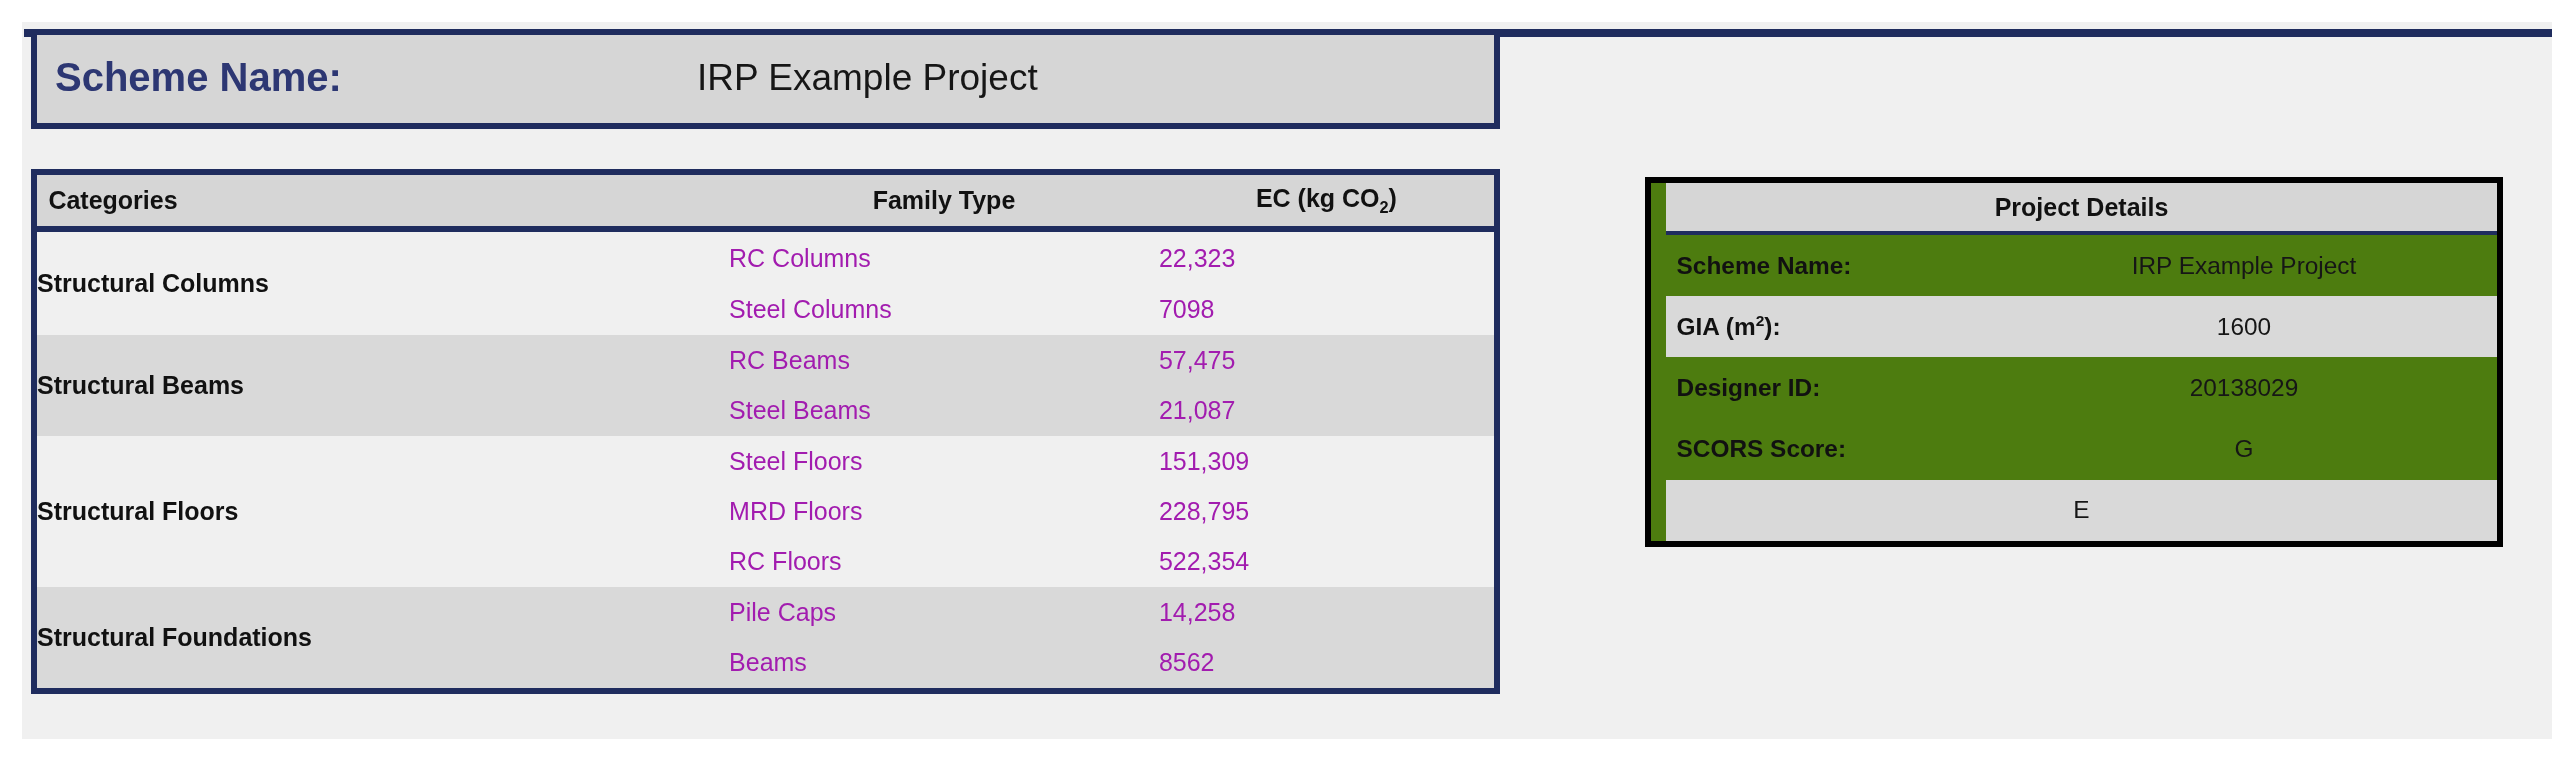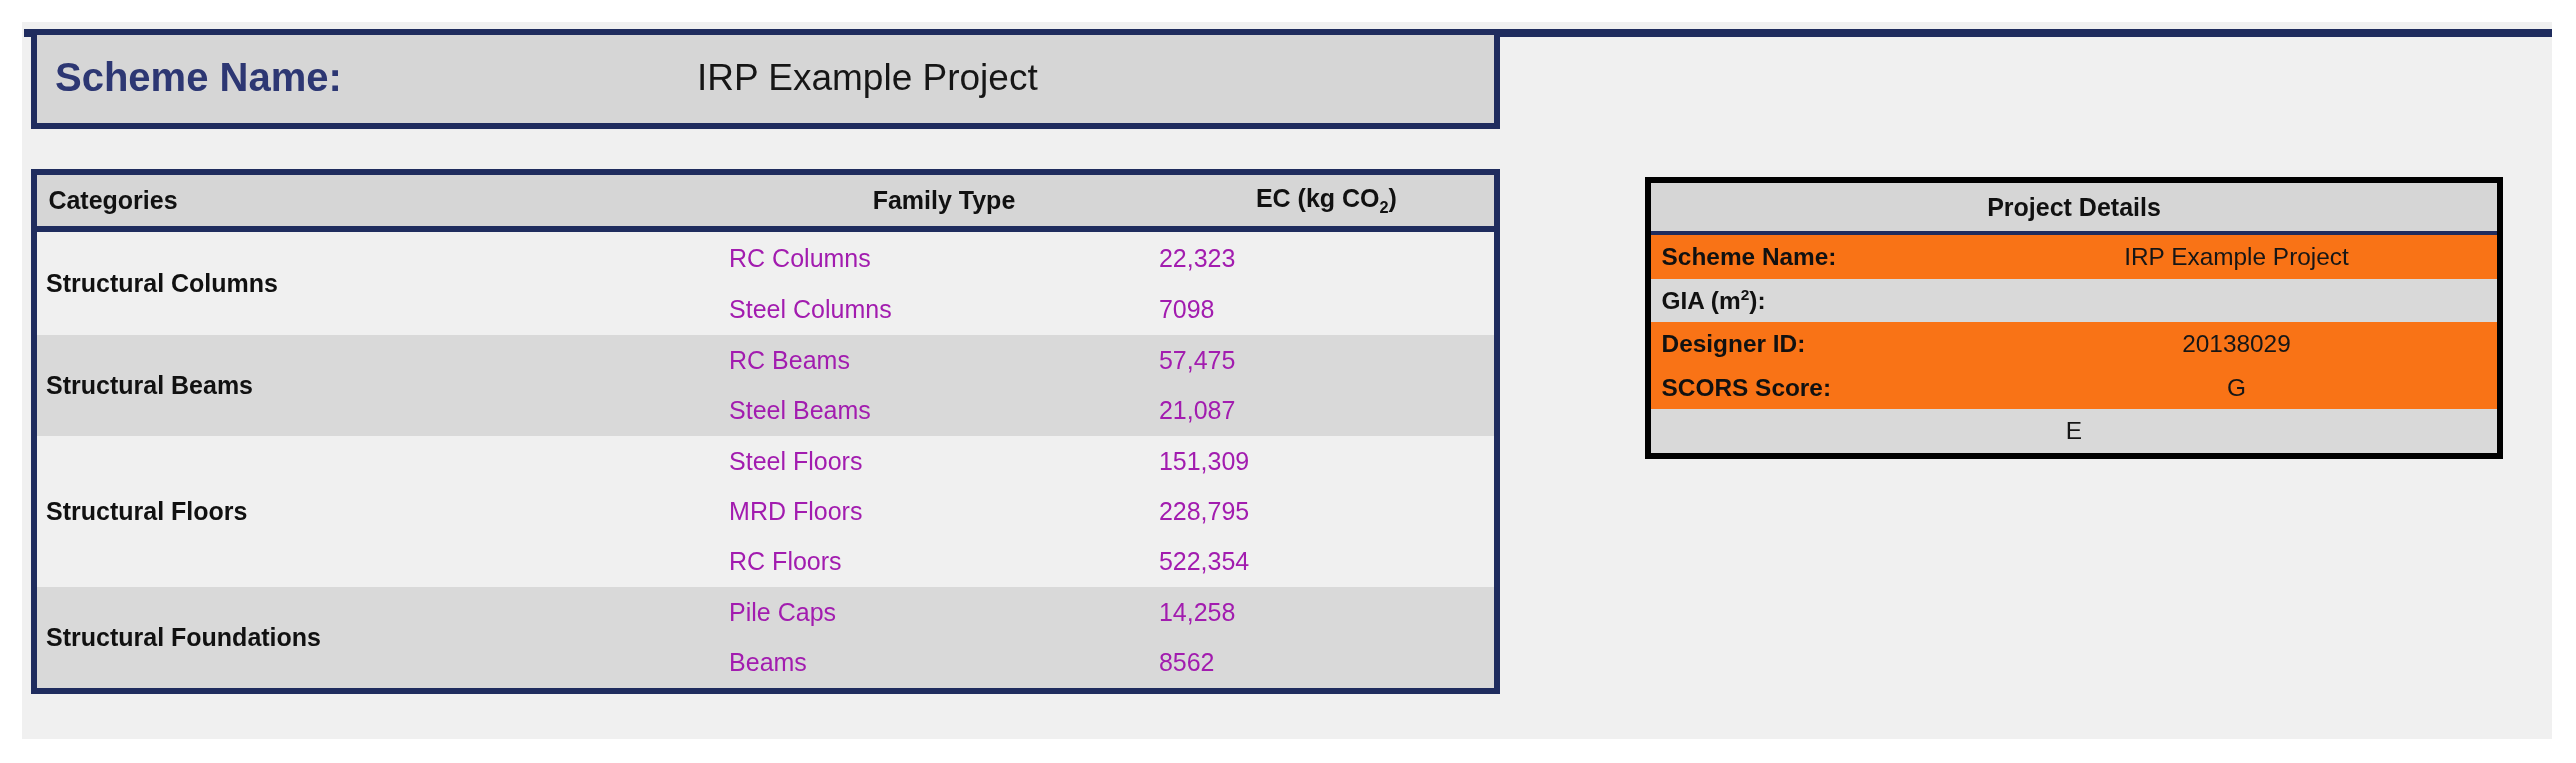--- a/index.html
+++ b/index.html
@@ -19,28 +19,28 @@
   
   .ec-box { position: absolute; left: 31px; top: 169px; width: 1469px; height: 525px;
             border: 6.5px solid #1f2c5e; background: #f0f0f0; }
   table.ec { width: 100%; height: 100%; border-collapse: collapse; table-layout: fixed; border-radius: 31px; }
   table.ec col.c1 { width: 47.5%; } table.ec col.c2 { width: 29.5%; } table.ec col.c3 { width: 23%; }
   table.ec th { height: 54px; background: #d6d6d6; border-bottom: 6.5px solid #1f2c5e;
                 font-size: 25px; color: #111; vertical-align: middle; }
   table.ec th.h-cat { text-align: left; padding-left: 11.4px; }
   table.ec th.h-mid, table.ec th.h-ec { text-align: center; }
   table.ec td { font-size: 25px; color: #a21caf; vertical-align: middle; }
-  table.ec td.cat { text-align: left; padding-left: 9px; font-weight: bold; color: #111; }
+  table.ec td.cat { text-align: left; padding-left: 0; font-weight: bold; color: #111; }
   td.g-light { background: #f0f0f0; }
   td.g-dark  { background: #d9d9d9; }
   table.ec sub, .d-label sup { font-size: 16.3px; }
 
   
-  .details { position: absolute; left: 1645px; top: 177px; width: 858px; height: 282px;
-             border: 6.5px solid #000000; background: #f97316; display: flex; flex-direction: column; }
+  .details { position: absolute; left: 1645px; top: 177px; width: 858px; height: 370px;
+             border: 6.5px solid #000000; background: #4d7c0f; display: flex; flex-direction: column; padding-left: 15px; }
   .d-title { height: 52px; background: #d6d6d6; border-bottom: 4.1px solid #1f2c5e;
              display: flex; align-items: center; justify-content: center;
              font-size: 25px; font-weight: bold; color: #111; }
   .d-row { flex: 1; display: flex; align-items: center; }
   .d-row.alt { background: #d9d9d9; }
   .d-label { width: 325px; padding-left: 10.6px; font-size: 24.4px; font-weight: bold; color: #111; }
   .d-value { flex: 1; text-align: center; font-size: 24.4px; color: #161616; }
   .d-label sup { font-size: 15.5px; vertical-align: super; }
 </style>
 </head>
@@ -117,20 +117,21 @@
   <div class="details">
     <div class="d-title">Project Details</div>
 
     <div class="d-row">
       <span class="d-label">Scheme Name:</span>
       <span class="d-value">IRP Example Project</span>
     </div>
 
     <div class="d-row alt">
       <span class="d-label"><span>GIA (m</span><sup>2</sup><span>):</span></span>
+      <span class="d-value">1600</span>
     </div>
 
     <div class="d-row">
       <span class="d-label">Designer ID:</span>
       <span class="d-value">20138029</span>
     </div>
 
 
     <div class="d-row">
       <span class="d-label">SCORS Score:</span>

